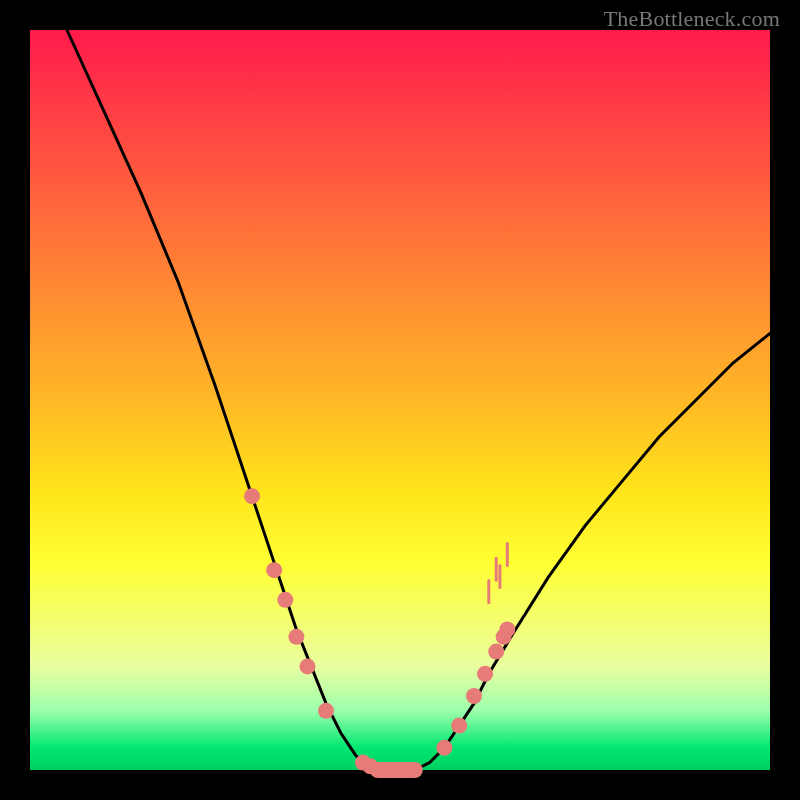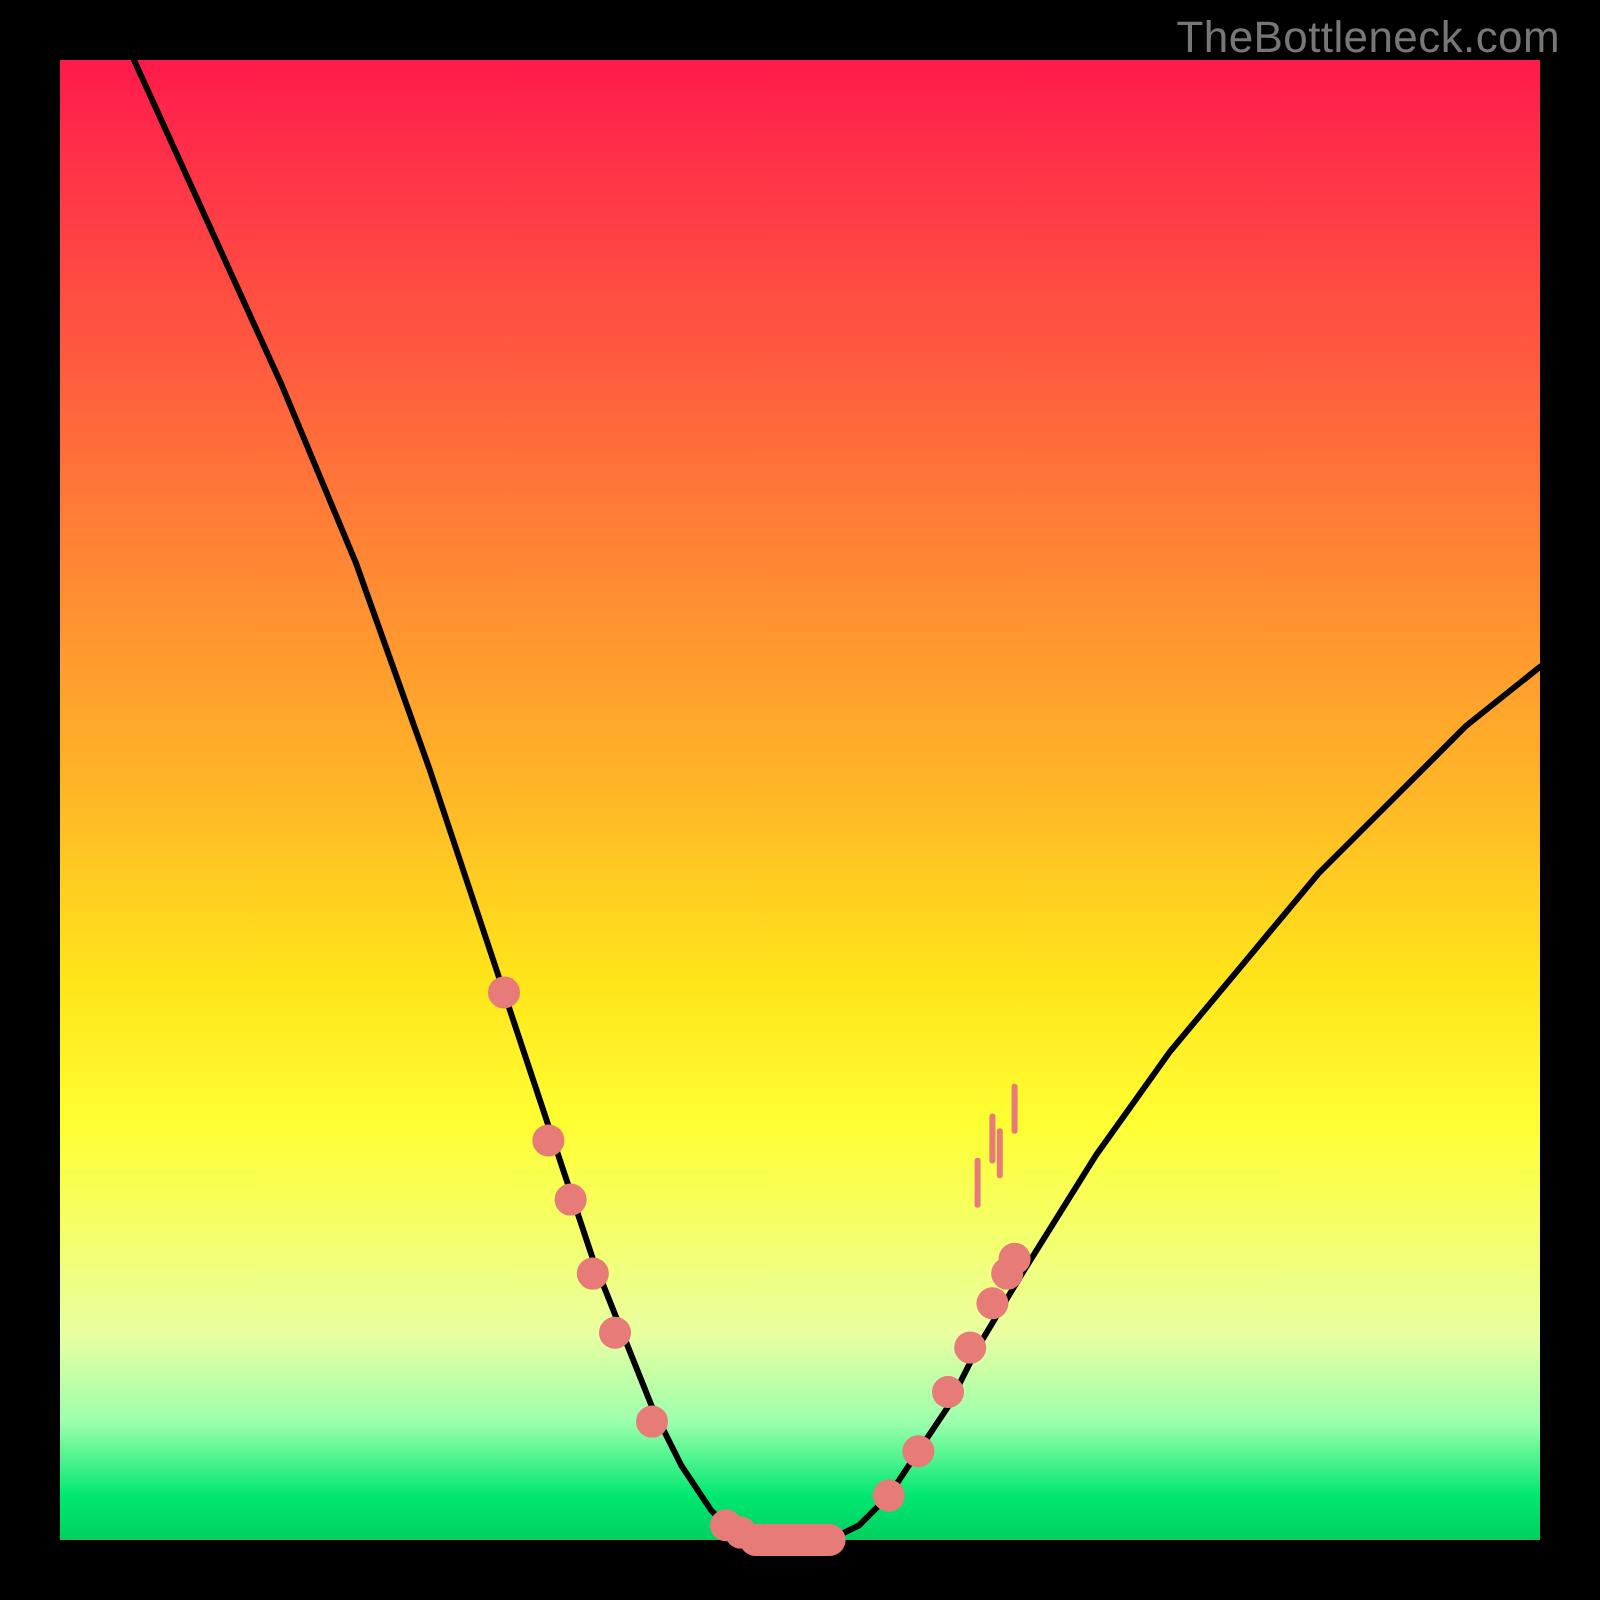--- a/index.html
+++ b/index.html
@@ -44,20 +44,21 @@
   }
   .watermark {
     position: absolute;
     top: 6px;
     right: 20px;
     color: #777;
     font-size: 22px;
     letter-spacing: 0.2px;
     font-weight: 400;
     user-select: none;
+    font-family: Liberation Serif, serif;
   }
   svg.curve {
     position: absolute;
     left: 0;
     top: 0;
     width: 740px;
     height: 740px;
     overflow: visible;
   }
 </style>

